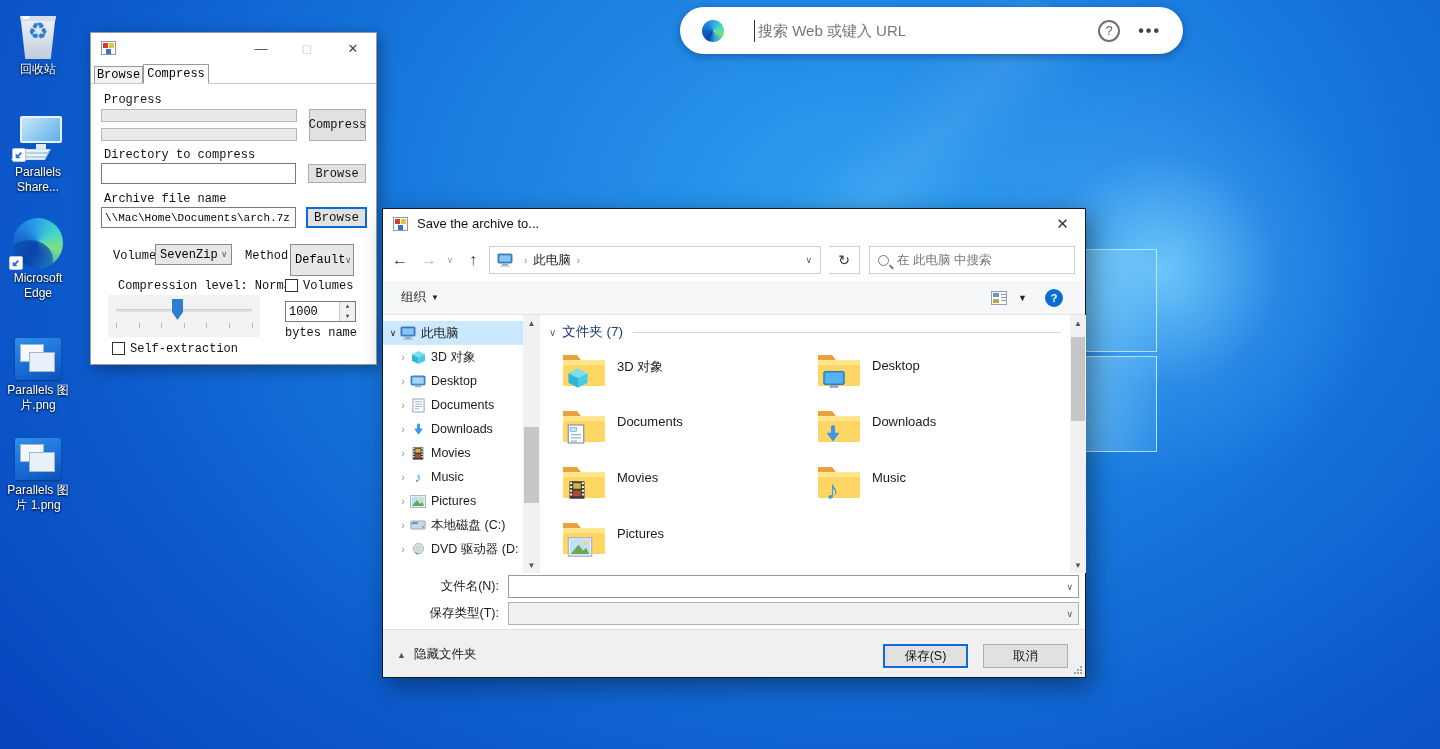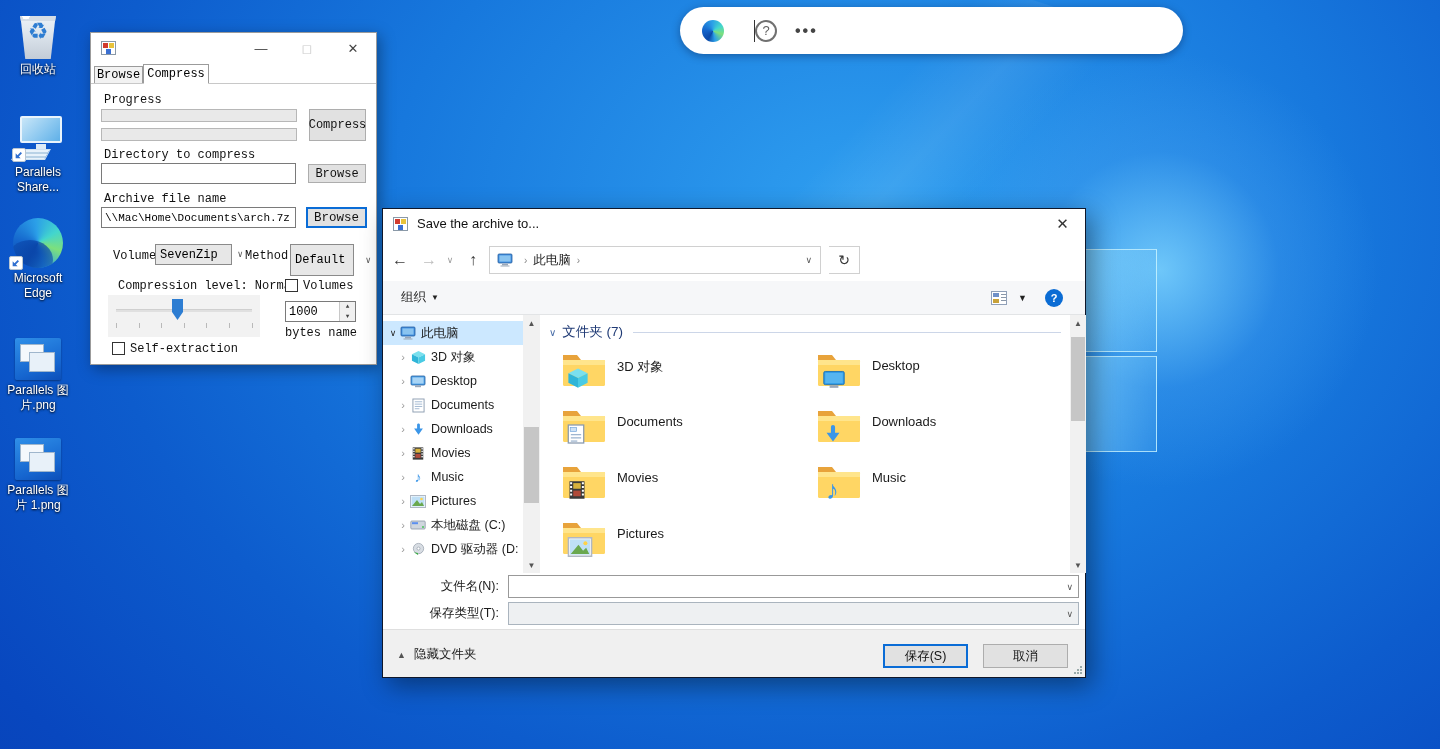--- a/index.html
+++ b/index.html
@@ -58,21 +58,21 @@
   .search-pill input { border:none; outline:none; font-size:15px; color:#333; flex:1; margin-left:3px; background:transparent;
     font-family:"Liberation Sans", sans-serif; }
   .search-pill input::placeholder { color:#767676; }
   .pill-help { width:22px; height:22px; border:2px solid #707070; border-radius:50%; color:#606060; font-size:13px;
     display:flex; align-items:center; justify-content:center; margin-right:18px; }
   .pill-more { color:#444; font-size:16px; letter-spacing:2px; font-weight:bold; margin-right:22px; line-height:10px; }
 
   
   .w-btn { background:#e1e1e1; border:1px solid #adadad; font-size:12px; color:#111; display:flex; align-items:center; justify-content:center; }
   .textbox { background:#fff; border:1px solid #7a7a7a; font-size:11px; padding:0 3px; display:flex; align-items:center; }
-  .combo { background:#e7e7e7; border:1px solid #8a8a8a; font-size:12px; display:flex; align-items:center; padding:0 4px; justify-content:space-between;gap:20px; }
+  .combo { background:#e7e7e7; border:1px solid #8a8a8a; font-size:12px; display:flex; align-items:center; padding:0 4px; justify-content:space-between; }
   .chev { color:#555; font-size:9px; }
   .cb { width:13px; height:13px; background:#fff; border:1px solid #333; display:inline-block; }
 
   
   .cwin { position:absolute; left:90px; top:32px; width:287px; height:333px; background:#fff; border:1px solid #9b9b9b;
     box-shadow:3px 4px 14px rgba(0,0,0,.35); font-family:"Liberation Mono", monospace; }
   .cwin-title { position:absolute; left:0; top:0; right:0; height:30px; background:#fff; }
   .form-ico { position:absolute; width:15px; height:14px; background:#fff; border:1px solid #8a99a8; }
   .form-ico::before { content:""; position:absolute; left:1px; top:1px; width:5px; height:5px; background:#d23b2e;
     box-shadow: 6px 0 0 #e8c23a, 3px 6px 0 #3a6fd2; }
@@ -234,20 +234,21 @@
   <div class="art">
       <div class="png-art"></div>
     </div>
   <div class="desk-label">Parallels 图
 片 1.png</div>
 </div>
 
 <div class="search-pill">
   <div class="edge-small" style="margin-left:22px;"></div>
   <div class="caret"></div>
+  <input type="text" placeholder="搜索 Web 或键入 URL" style="">
   <div class="pill-help">?</div>
   <div class="pill-more">•••</div>
 </div>
 
 <div class="cwin">
   <div class="cwin-title">
     <span class="form-ico"></span>
     <span class="cap-btn" style="right:108px;">—</span>
     <span class="cap-btn" style="right:62px;color:#c9c9c9;">◻</span>
     <span class="cap-btn" style="right:16px;">✕</span>
@@ -328,20 +329,24 @@
           <rect x="5" y="10.8" width="6" height="1.6" fill="#9aa7b8"></rect>
           <rect x="3.5" y="12.5" width="9" height="1" fill="#9aa7b8"></rect>
         </svg>
     </span>
     <span class="sep">›</span>
     <span>此电脑</span>
     <span class="sep">›</span>
     <span class="chev" style="margin-left:auto;margin-right:8px;">∨</span>
   </div>
   <div class="refresh-box">↻</div>
+  <div class="srch">
+    <span class="mag"></span>
+    <input type="text" placeholder="在 此电脑 中搜索" style="">
+  </div>
 
   <div class="toolbar">
     <span class="organize">组织</span>
     <span class="tb-caret">▼</span>
     <span class="view-ico"></span>
     <span class="view-caret">▼</span>
     <span class="help-circle">?</span>
   </div>
 
   <div class="tree">

